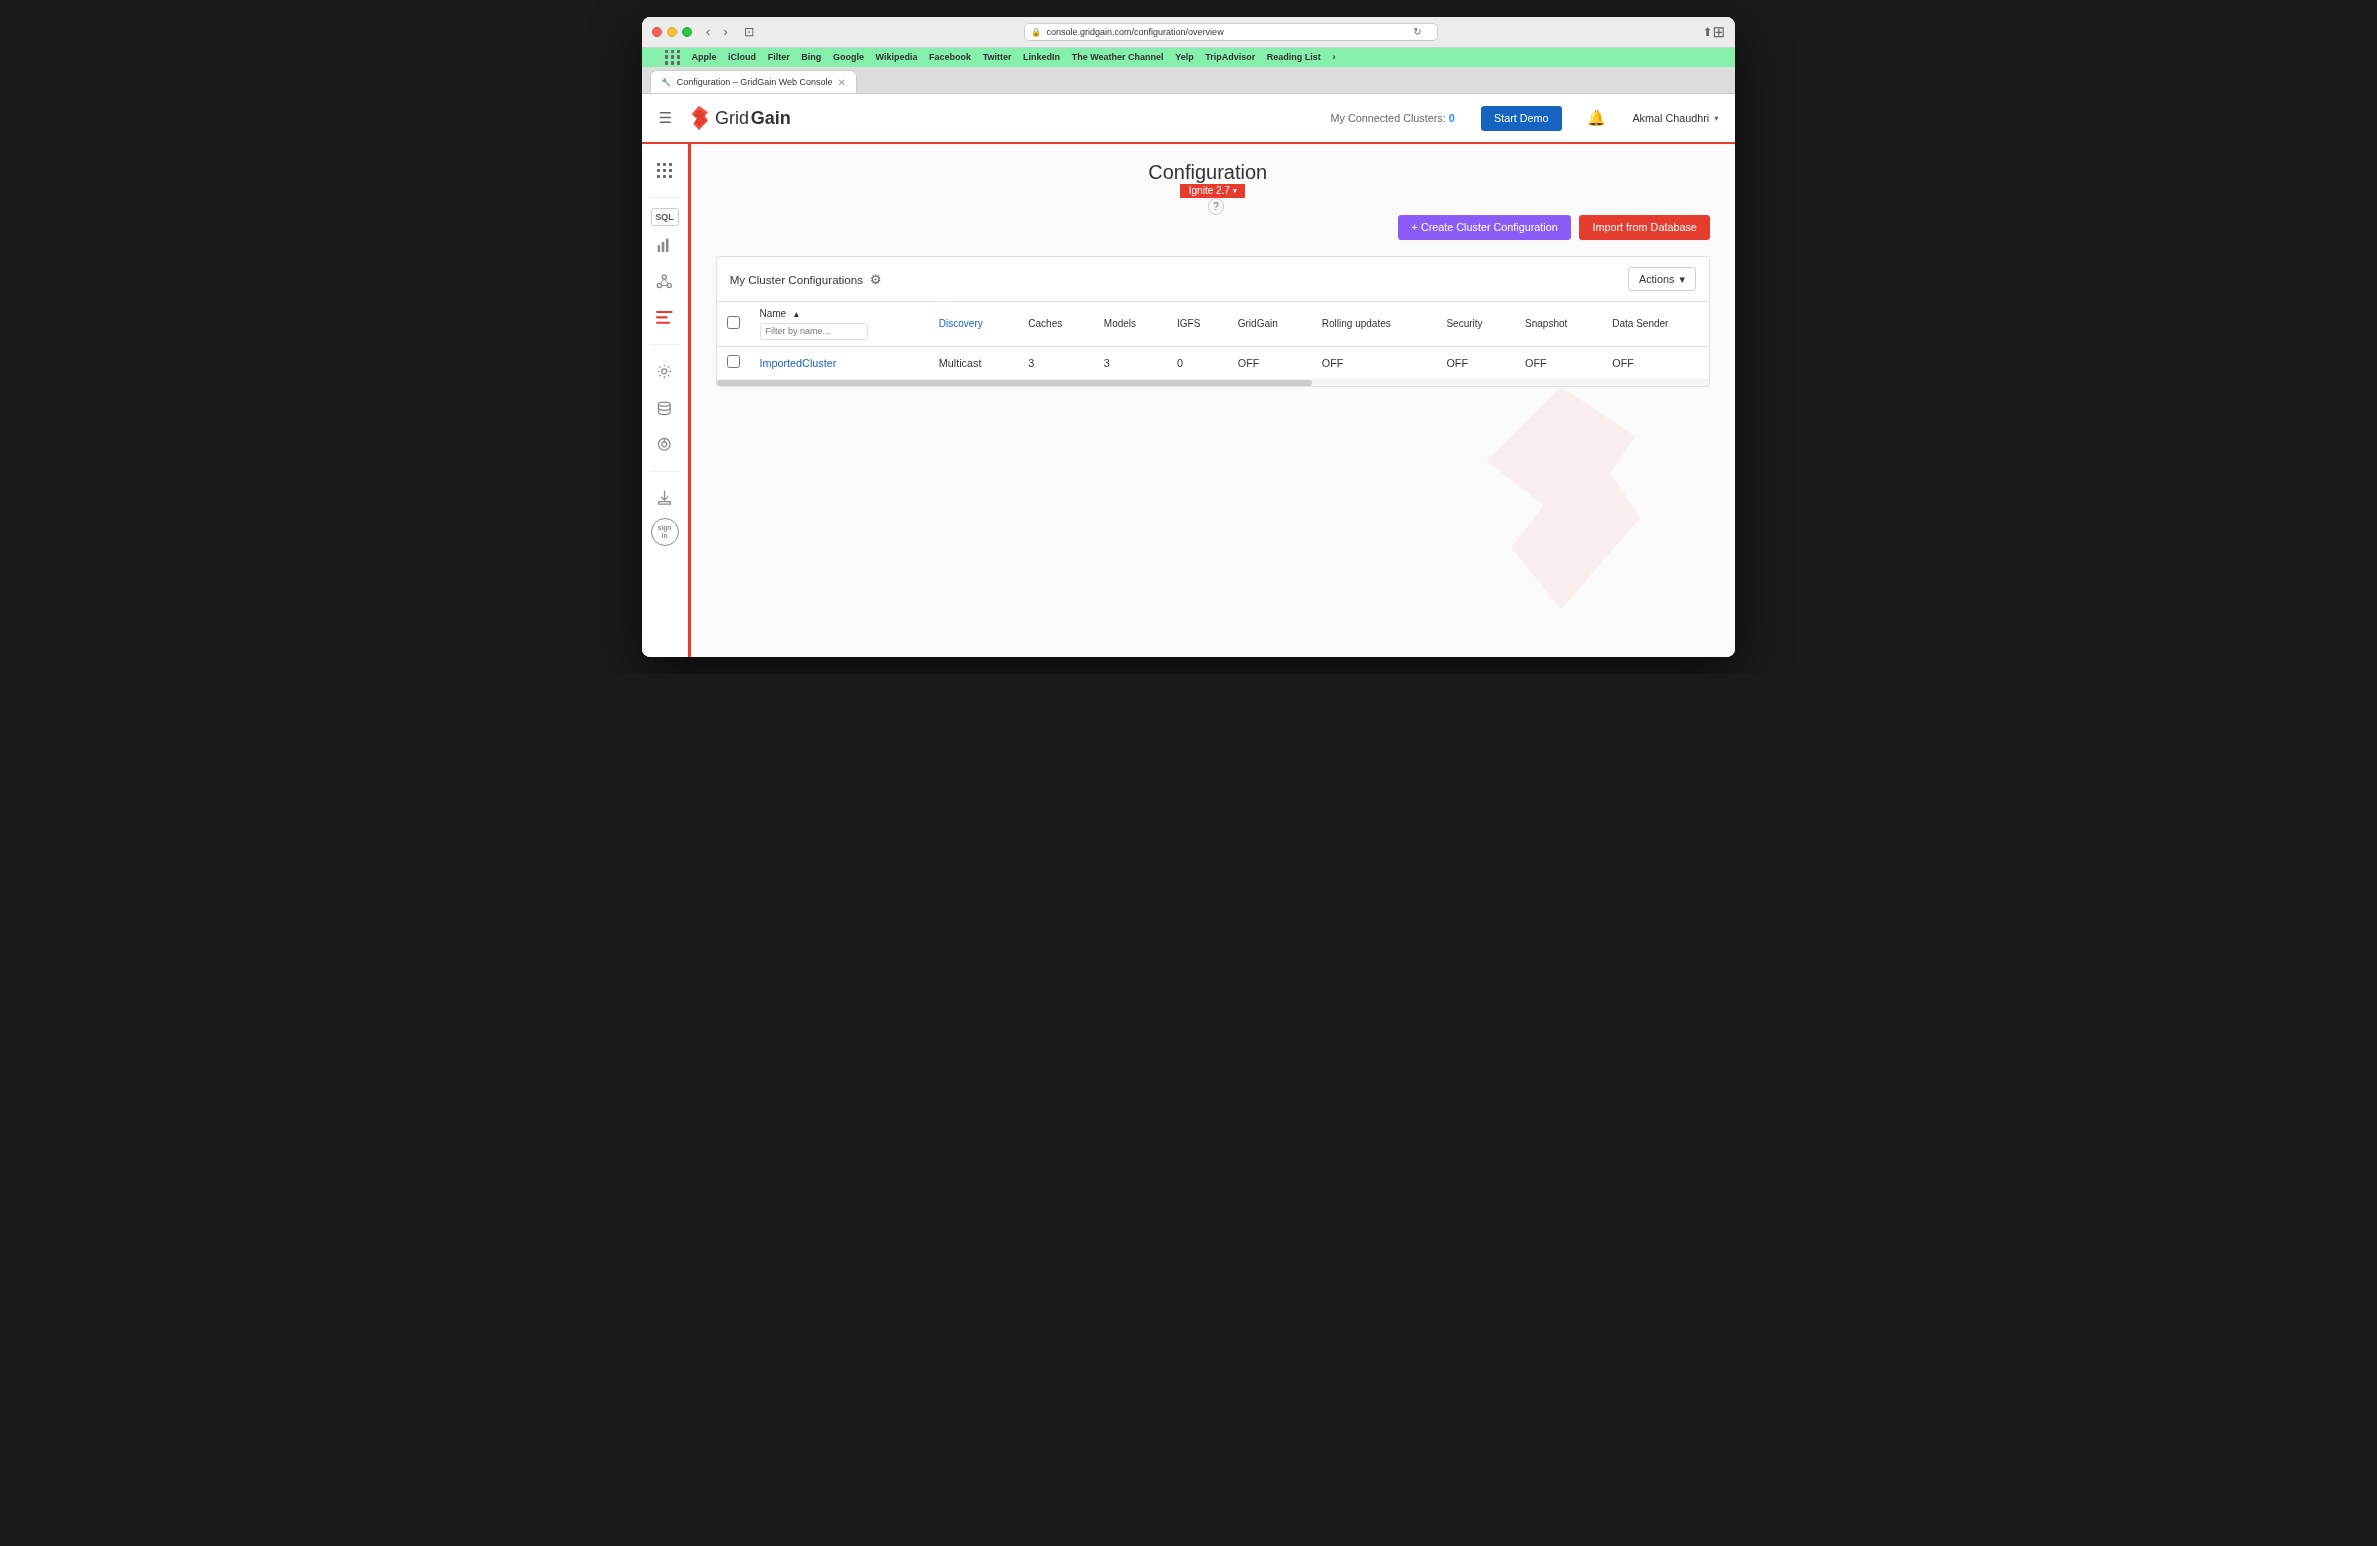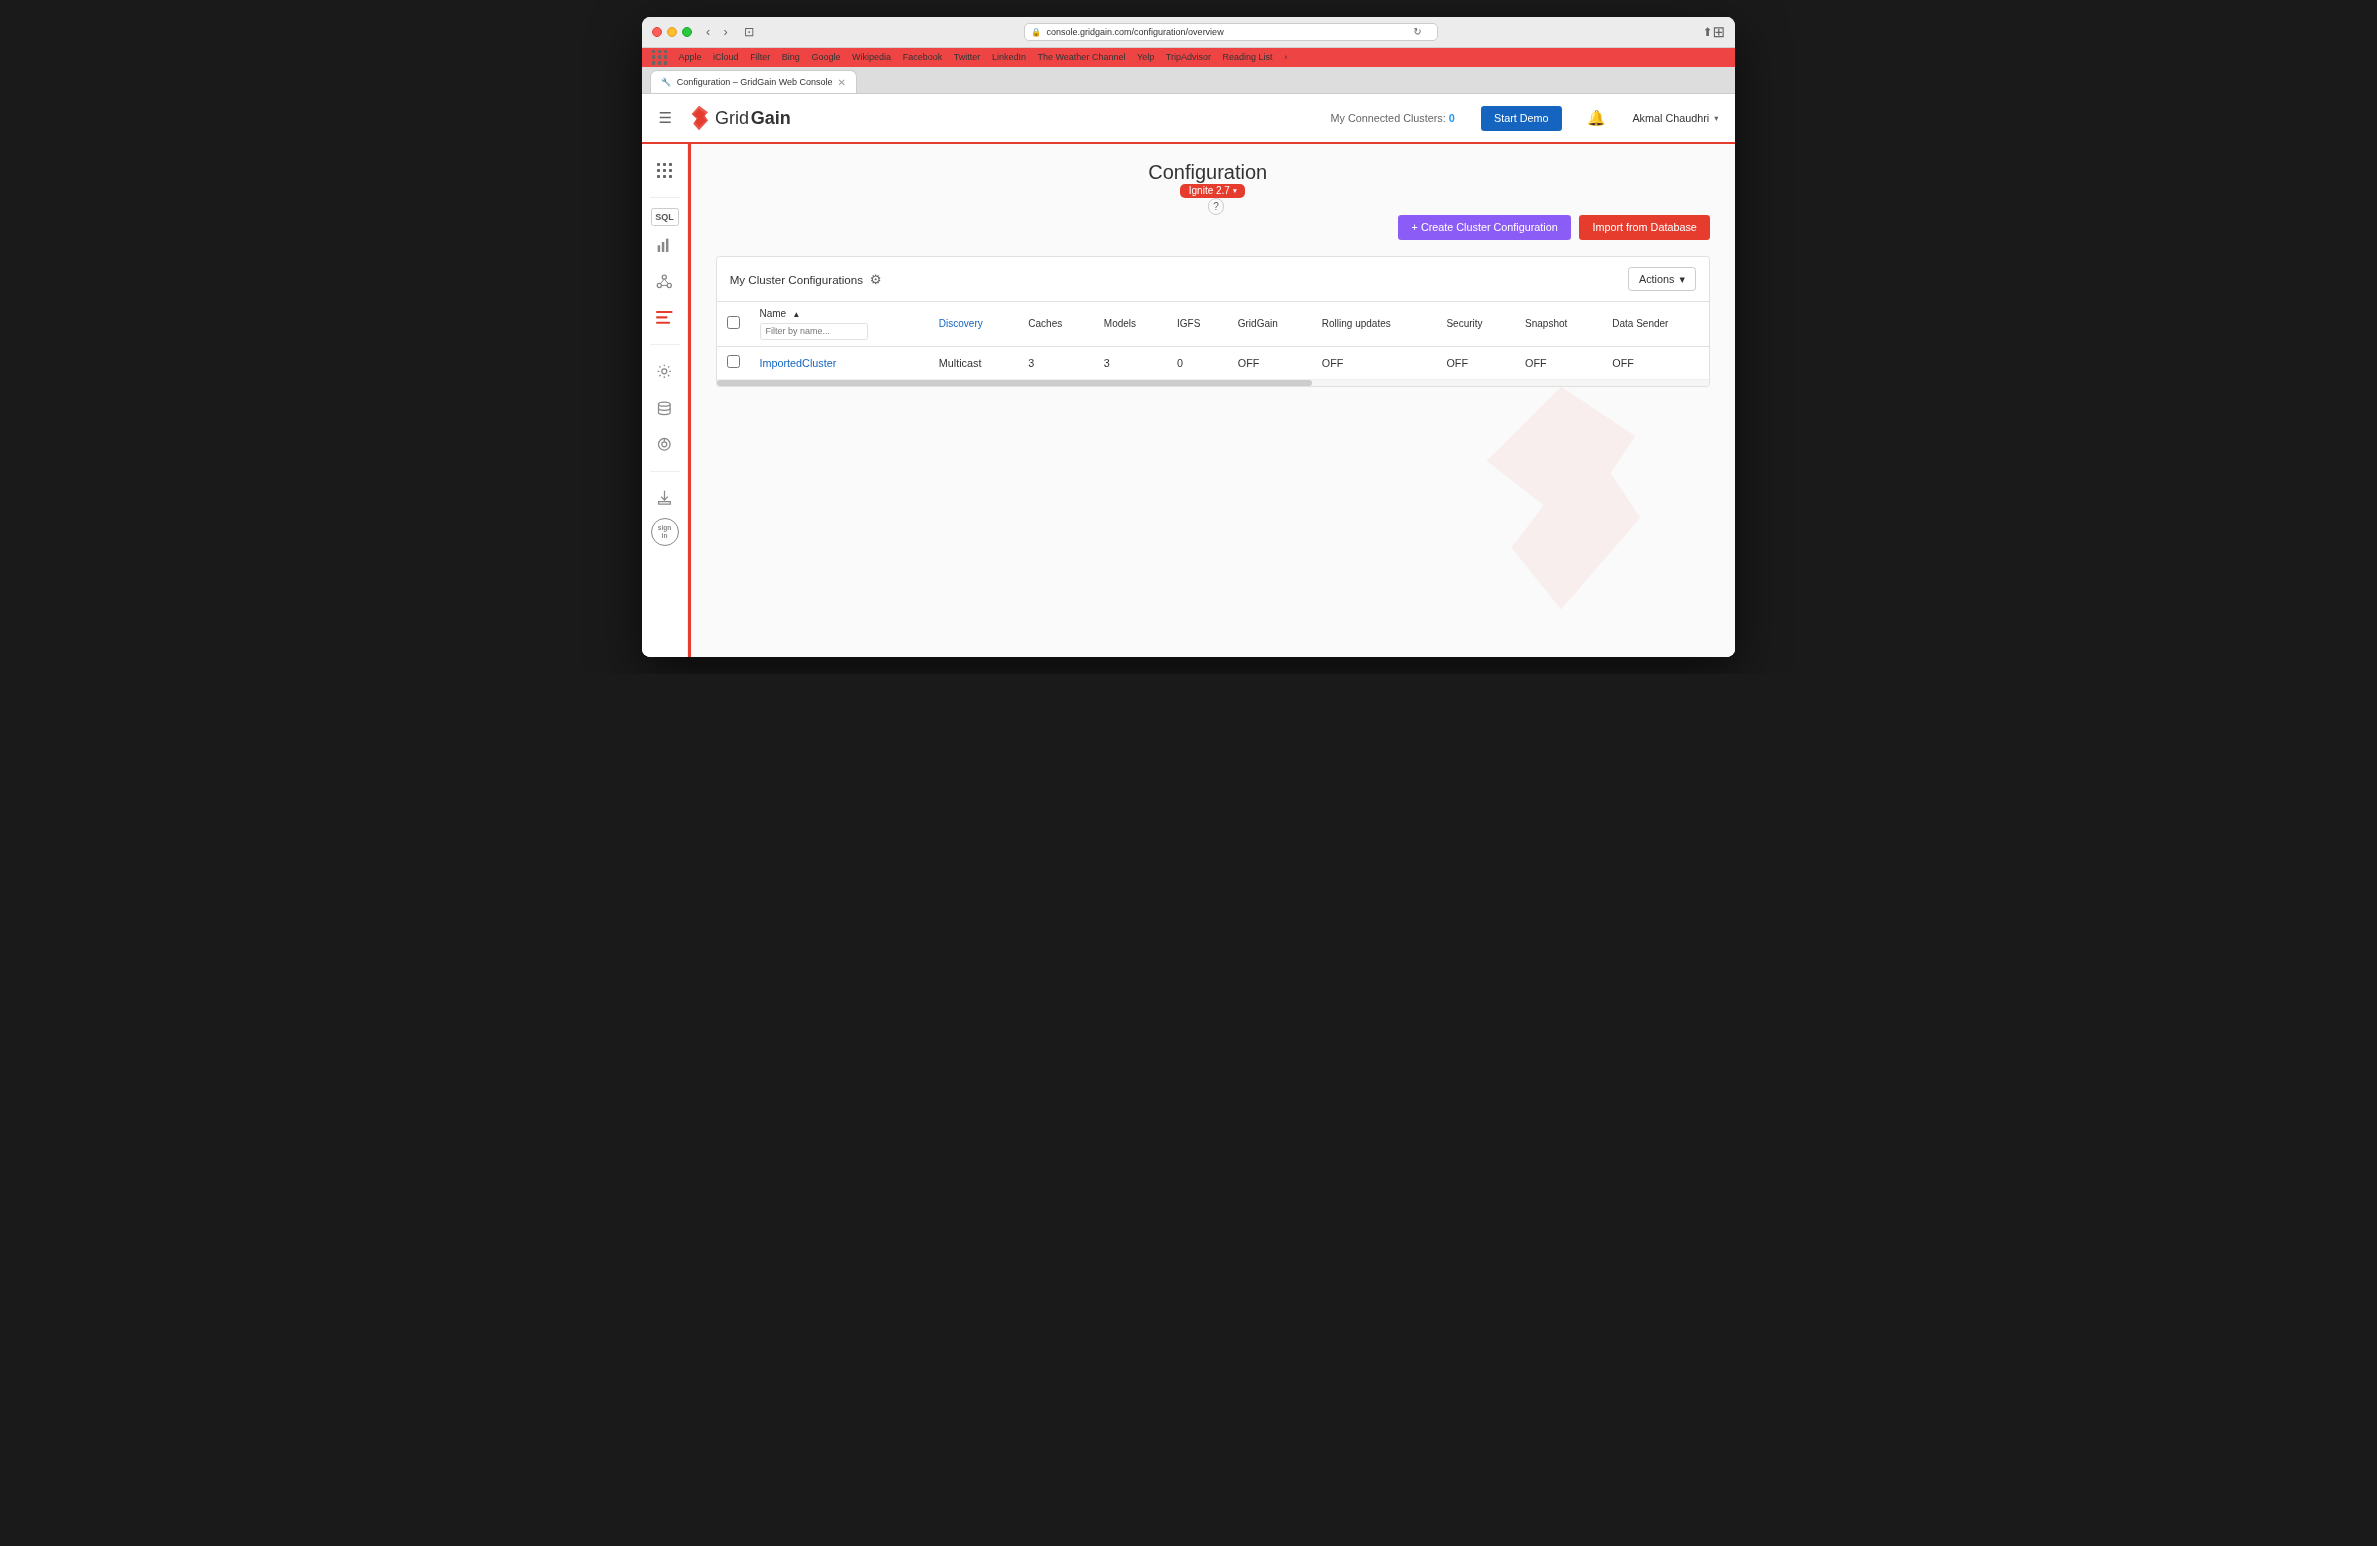--- a/index.html
+++ b/index.html
@@ -47,29 +47,30 @@
       color: #333;
       gap: 5px;
     }
     .lock-icon { color: #666; font-size: 8.3px; }
     .refresh-btn { background: none; border: none; font-size: 10px; color: #666; cursor: pointer; margin-left: auto; margin-right: 8.3px; }
     .share-btn { background: none; border: none; font-size: 11.6px; color: #666; cursor: pointer; margin-left: auto; }
     .new-tab-btn { background: none; border: none; font-size: 15px; color: #666; cursor: pointer; }
 
     
     .bookmark-bar {
-      background: #ef4444;
+      background: #86efac;
       height: 20px;
       display: flex;
       align-items: center;
-      padding: 0 10px;
+      padding: 0 23px;
       gap: 11.6px;
       font-size: 9px;
       color: #333;
       border-bottom: 0.8px solid #ddd;
+      font-weight: bold;
     }
     .bookmark-item { cursor: pointer; color: #333; text-decoration: none; white-space: nowrap; }
 
     
     .tab-bar {
       background: #ddd;
       height: 26.5px;
       display: flex;
       align-items: flex-end;
       padding: 0 8.3px;
@@ -167,21 +168,21 @@
     .page-header {
       display: flex;
       align-items: center;
       margin-bottom: 16.6px;
       flex-direction: column;
     }
     .page-title { font-size: 20px; font-weight: 400; color: #333; margin-right: 10px; }
     .version-badge {
       background: #e53c2e;
       color: #fff;
-      border-radius: 5px;
+      border-radius: 0;
       padding: 1.7px 8.3px;
       font-size: 10px;
       font-weight: 500;
       display: flex;
       align-items: center;
       gap: 3px;
       cursor: pointer;
     }
     .version-arrow { font-size: 7.5px; }
     .help-icon {

